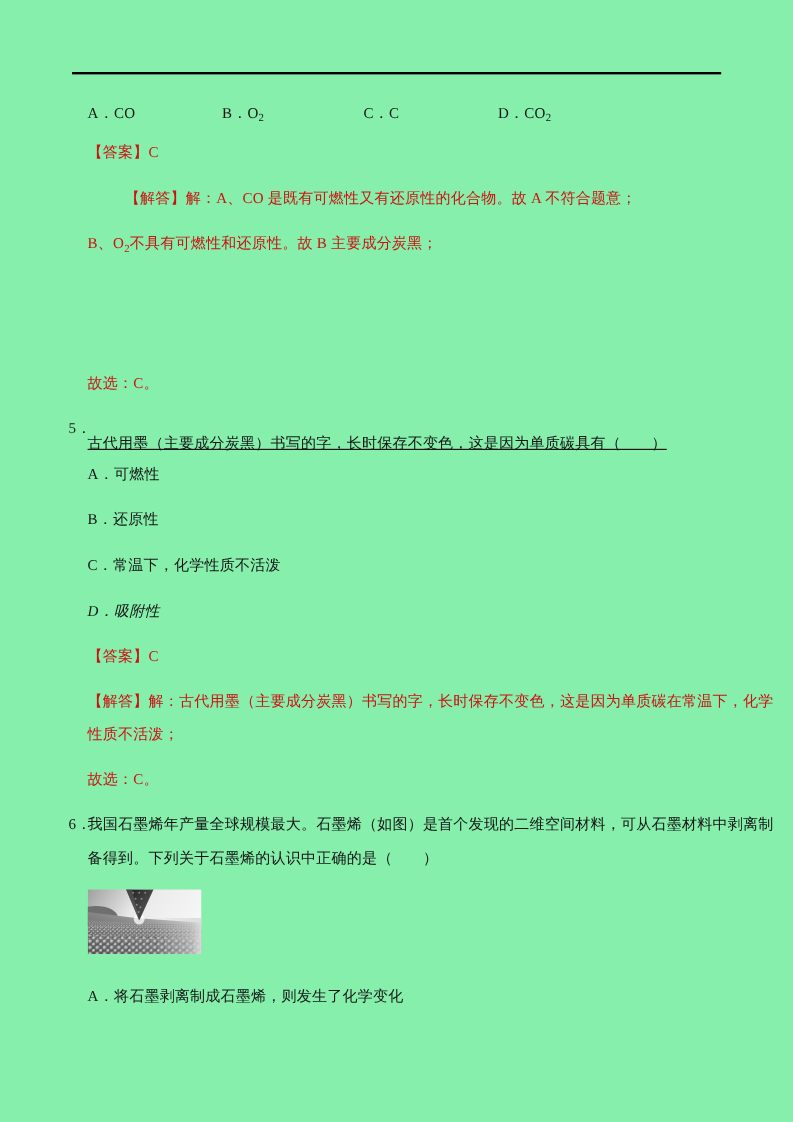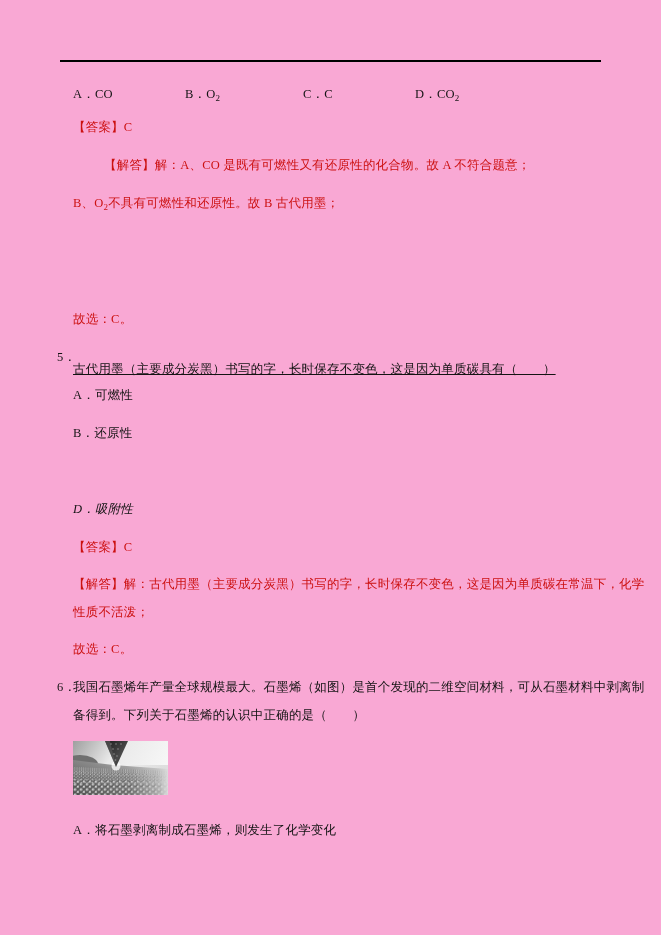--- a/index.html
+++ b/index.html
@@ -1,21 +1,21 @@
 <!DOCTYPE html>
 <html style="--answer-red: #cc1111;"><head>
 <meta charset="utf-8">
 <title>化学试卷</title>
 <style>
   html, body { margin: 0; padding: 0; background: #ffffff; }
   .page {
     position: relative;
     width: 661px;
     height: 935px;
-    background: #f9a8d4;
+    background: #86efac;
     font-family: "Liberation Serif", "DejaVu Serif", serif;
     font-size: 12.5px;
     color: #141414;
     overflow: hidden;
   }
   .rule {
     position: absolute;
     left: 60px; top: 60px;
     width: 541px; height: 2px;
     background: #000000;
@@ -47,27 +47,28 @@
 
   <div class="rule"></div>
 
   <div class="line" style="left:73px; top:87px;"><span>A．CO</span><sub></sub></div>
   <div class="line" style="left:185px; top:87px;"><span>B．O</span><sub>2</sub></div>
   <div class="line" style="left:303px; top:87px;"><span>C．C</span><sub></sub></div>
   <div class="line" style="left:415px; top:87px;"><span>D．CO</span><sub>2</sub></div>
 
   <div class="line red" style="left:73px; top:120px;">【答案】C</div>
   <div class="line red" style="left:73px; top:158px;margin-left:31px;">【解答】解：A、CO 是既有可燃性又有还原性的化合物。故 A 不符合题意；</div>
-  <div class="line red" style="left:73px; top:196px;"><span>B、O</span><sub>2</sub><span>不具有可燃性和还原性。故 B 古代用墨；</span></div>
+  <div class="line red" style="left:73px; top:196px;"><span>B、O</span><sub>2</sub><span>不具有可燃性和还原性。故 B 主要成分炭黑；</span></div>
   <div class="line red" style="left:73px; top:312px;">故选：C。</div>
 
   <div class="line" style="left:57px; top:350px;">5．</div>
   <div class="line" style="left:73px; top:362px;text-decoration:underline;">古代用墨（主要成分炭黑）书写的字，长时保存不变色，这是因为单质碳具有（　　）</div>
   <div class="line" style="left:73px; top:388px;">A．可燃性</div>
   <div class="line" style="left:73px; top:426px;">B．还原性</div>
+  <div class="line" style="left:73px; top:464px;">C．常温下，化学性质不活泼</div>
   <div class="line" style="left:73px; top:502px;font-style:italic;">D．吸附性</div>
   <div class="line red" style="left:73px; top:540px;">【答案】C</div>
   <div class="line red" style="left:73px; top:577px;">【解答】解：古代用墨（主要成分炭黑）书写的字，长时保存不变色，这是因为单质碳在常温下，化学</div>
   <div class="line red" style="left:73px; top:605px;">性质不活泼；</div>
   <div class="line red" style="left:73px; top:642px;">故选：C。</div>
 
   <div class="line" style="left:57px; top:680px;">6．</div>
   <div class="line" style="left:73px; top:708px;">备得到。下列关于石墨烯的认识中正确的是（　　）</div>
   <div class="line" style="left:73px; top:680px;">我国石墨烯年产量全球规模最大。石墨烯（如图）是首个发现的二维空间材料，可从石墨材料中剥离制</div>
 

